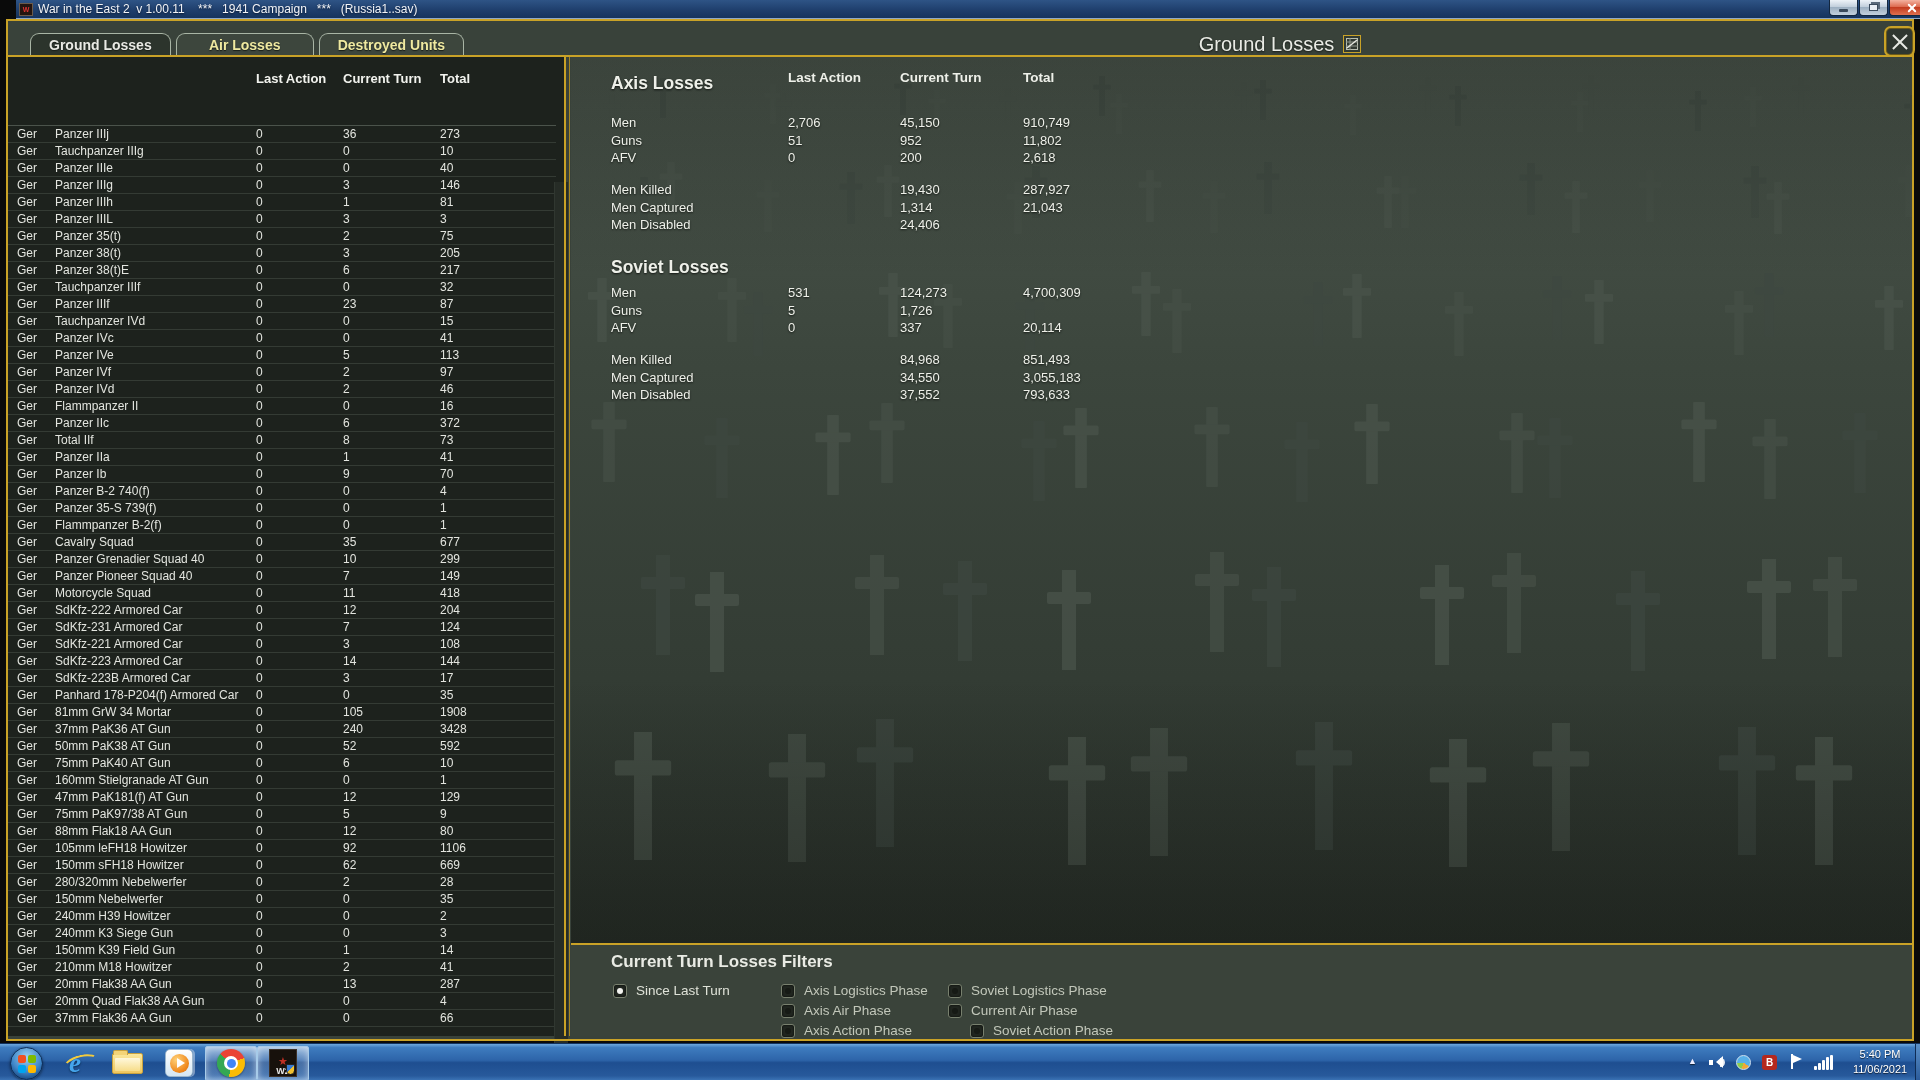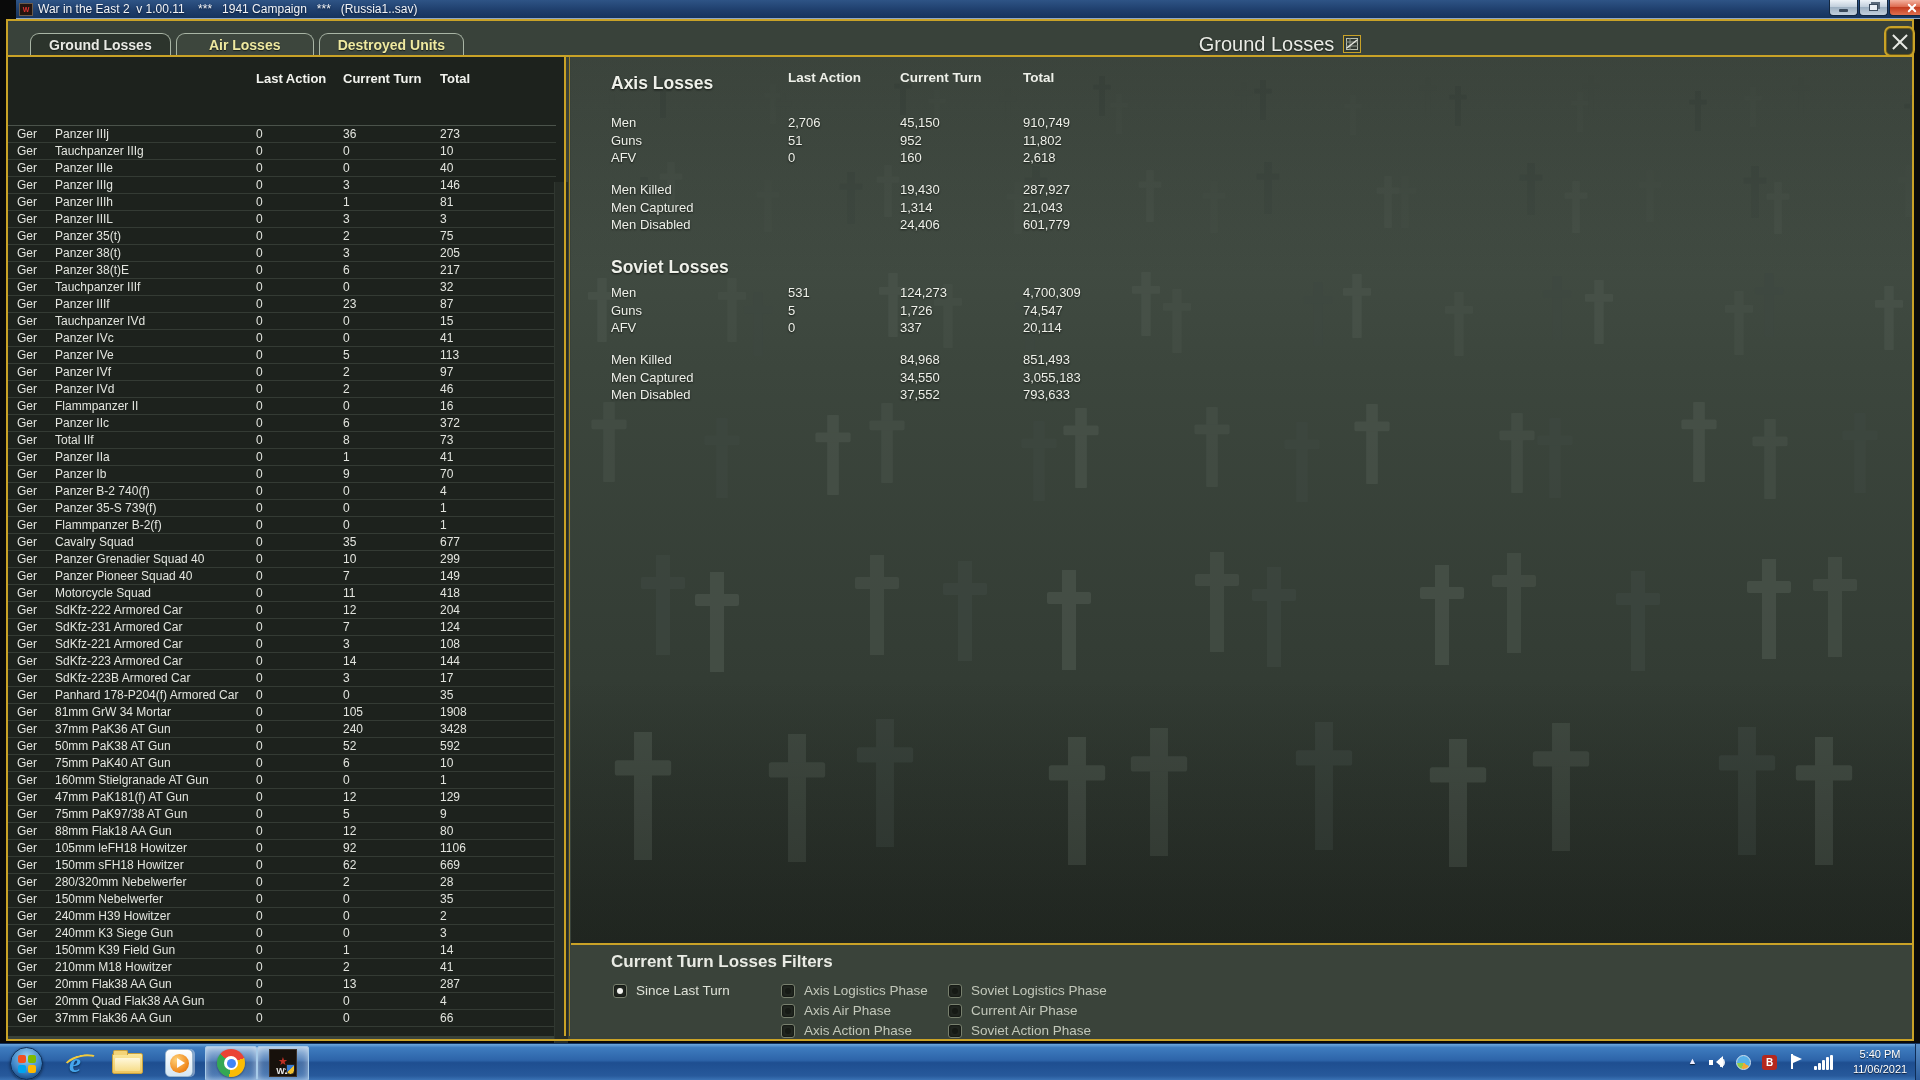--- a/index.html
+++ b/index.html
@@ -999,21 +999,21 @@
         <span></span>
         <span>Guns</span>
         <span>51</span>
         <span>952</span>
         <span>11,802</span>
       </div>
       <div class="l-grid l-row" style="top: 92px;">
         <span></span>
         <span>AFV</span>
         <span>0</span>
-        <span>160</span>
+        <span>200</span>
         <span>2,618</span>
       </div>
       <div class="l-grid l-row" style="top: 124px;">
         <span></span>
         <span>Men Killed</span>
         <span></span>
         <span>19,430</span>
         <span>287,927</span>
       </div>
       <div class="l-grid l-row" style="top: 141.5px;">
@@ -1021,36 +1021,34 @@
         <span>Men Captured</span>
         <span></span>
         <span>1,314</span>
         <span>21,043</span>
       </div>
       <div class="l-grid l-row" style="top: 159px;">
         <span></span>
         <span>Men Disabled</span>
         <span></span>
         <span>24,406</span>
-        <span>601,779</span>
       </div>
       <div class="l-title" style="top: 200px;">Soviet Losses</div>
       <div class="l-grid l-row" style="top: 227px;">
         <span></span>
         <span>Men</span>
         <span>531</span>
         <span>124,273</span>
         <span>4,700,309</span>
       </div>
       <div class="l-grid l-row" style="top: 244.5px;">
         <span></span>
         <span>Guns</span>
         <span>5</span>
         <span>1,726</span>
-        <span>74,547</span>
       </div>
       <div class="l-grid l-row" style="top: 262px;">
         <span></span>
         <span>AFV</span>
         <span>0</span>
         <span>337</span>
         <span>20,114</span>
       </div>
       <div class="l-grid l-row" style="top: 294px;">
         <span></span>
@@ -1096,21 +1094,21 @@
         <span class="f-label dim">Axis Action Phase</span>
       </div>
       <div class="f-item" style="left: 377px; top: 38px;">
         <span class="chk"></span>
         <span class="f-label dim">Soviet Logistics Phase</span>
       </div>
       <div class="f-item" style="left: 377px; top: 58px;">
         <span class="chk"></span>
         <span class="f-label dim">Current Air Phase</span>
       </div>
-      <div class="f-item" style="left: 377px; top: 78px; justify-content: flex-end;">
+      <div class="f-item" style="left: 399px; top: 78px; justify-content: flex-end;">
         <span class="chk"></span>
         <span class="f-label dim">Soviet Action Phase</span>
       </div>
     </div>
 </div>
 
 <div id="taskbar">
   <div class="tk-items">
     <div class="orb">
       <span class="q q1"></span>

